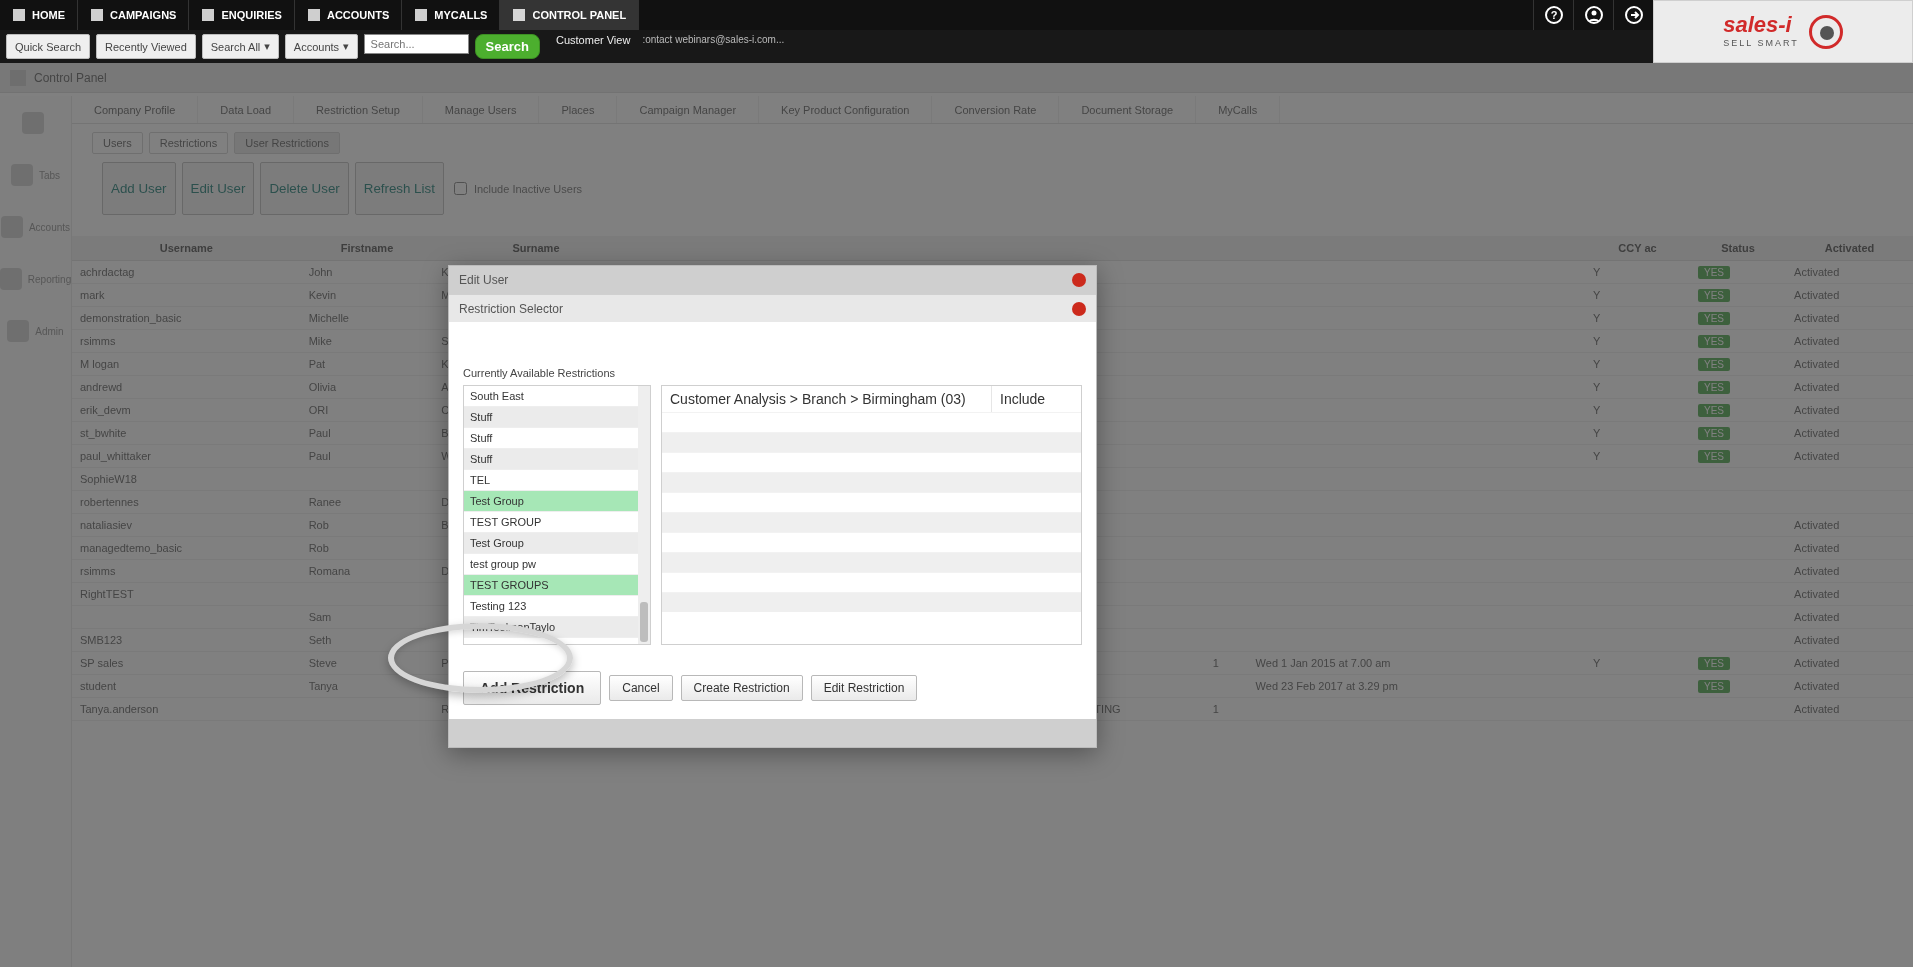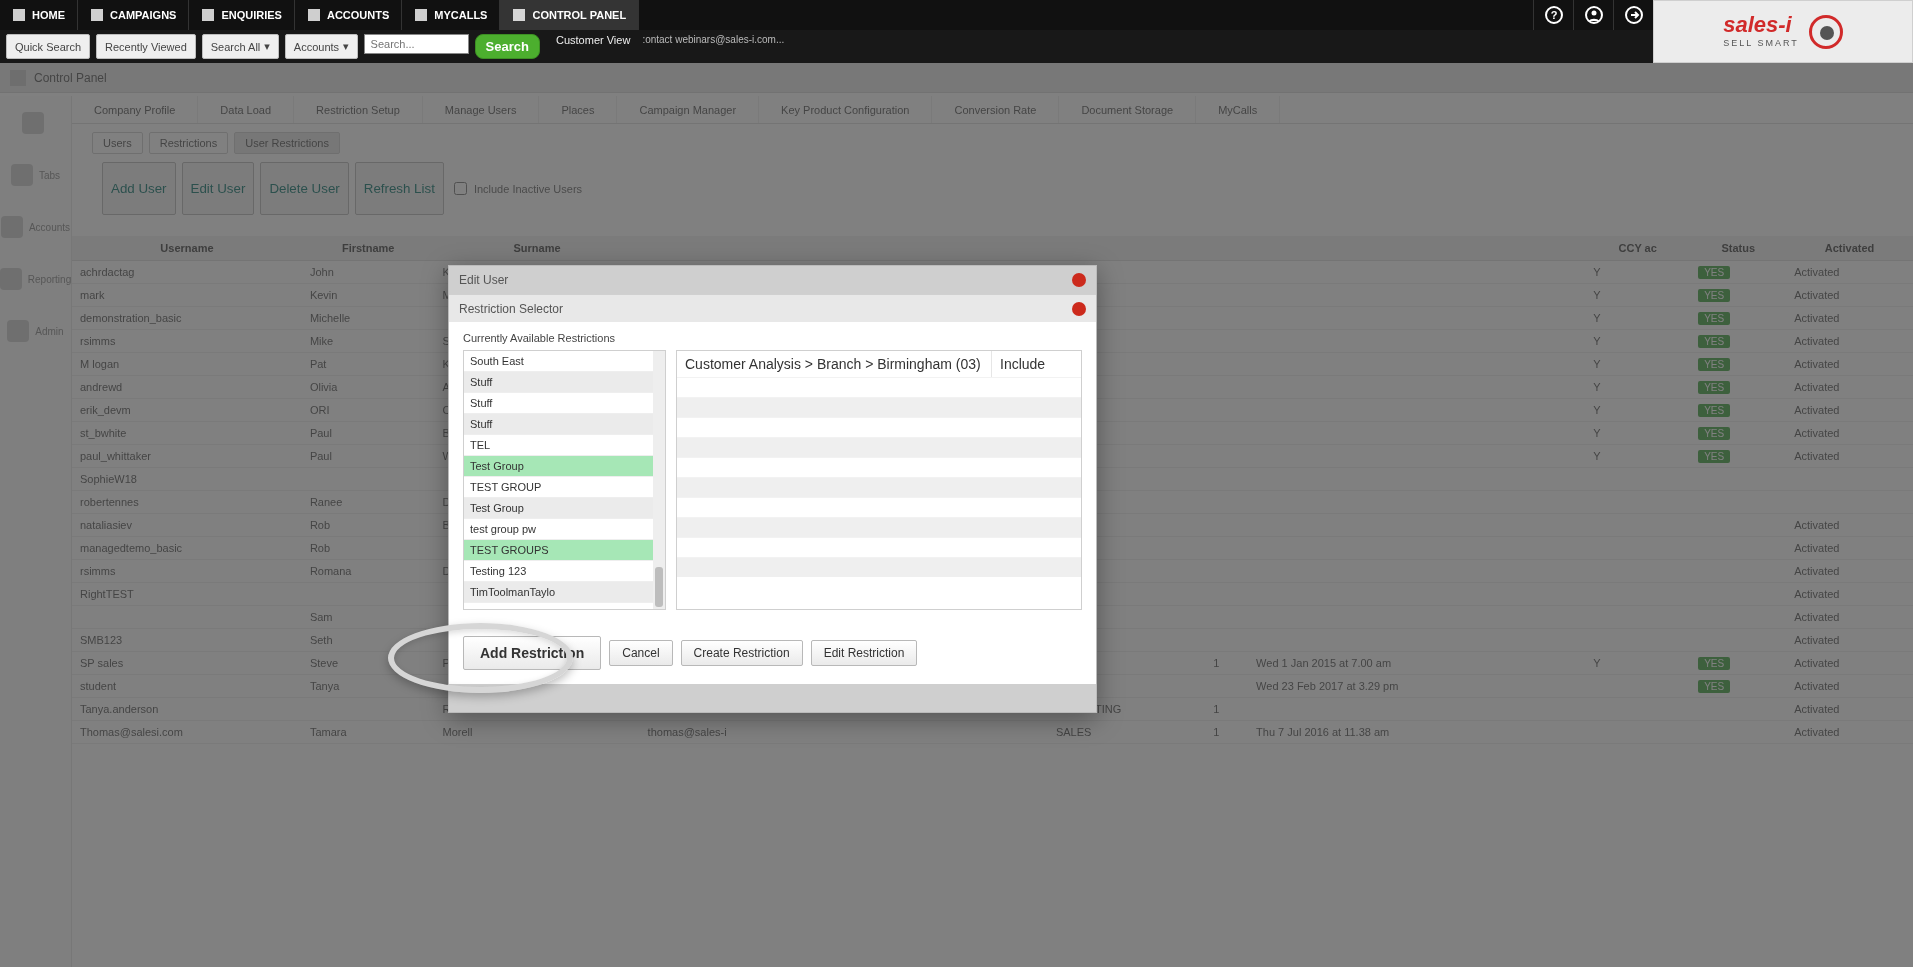--- a/index.html
+++ b/index.html
@@ -39,24 +39,24 @@
   .grid{position:absolute;left:0;right:0;top:140px;bottom:0;overflow:hidden;font-size:11px;}
   table.datagrid{width:100%;border-collapse:collapse;}
   table.datagrid th{background:#f0f0f0;border-bottom:1px solid #ddd;text-align:center;padding:6px 8px;font-weight:bold;color:#444;}
   table.datagrid td{border-bottom:1px solid #eee;padding:5px 8px;color:#555;}
   .badge{background:#41a341;color:#fff;border-radius:2px;padding:1px 6px;font-size:10px;}
   
   .modal{position:absolute;left:448px;top:202px;width:649px;background:#fff;border:1px solid #bbb;box-shadow:0 6px 24px rgba(0,0,0,0.35);z-index:10;font-size:12px;}
   .modal .titlebar{background:#cfcfcf;height:28px;display:flex;align-items:center;padding:0 10px;justify-content:space-between;color:#555;}
   .modal .titlebar.inner{background:#e8e8e8;height:28px;border-top:1px solid #d0d0d0;}
   .reddot{width:14px;height:14px;border-radius:50%;background:#cc2a1c;cursor:pointer;}
-  .modal .body{padding:10px 14px 14px 14px;}
+  .modal .body{padding:10px 14px 14px 14px;margin-top:35px;}
   .avail{color:#444;font-size:11px;margin-bottom:6px;}
   .two-pane{display:flex;gap:10px;}
-  .listbox{width:203px;height:260px;border:1px solid #cfcfcf;background:#fff;position:relative;overflow:hidden;}
+  .listbox{width:188px;height:260px;border:1px solid #cfcfcf;background:#fff;position:relative;overflow:hidden;}
   .listbox .item{padding:4px 6px;border-bottom:1px solid #eee;font-size:11px;cursor:pointer;}
   .listbox .item.odd{background:#ebebeb;}
   .listbox .item.sel{background:#a6e7b6;}
   .listbox .scroll{position:absolute;right:0;top:0;width:12px;height:100%;background:#eee;}
   .listbox .scroll .thumb{position:absolute;left:2px;right:2px;top:216px;height:40px;background:#bdbdbd;border-radius:3px;}
   .rightgrid{flex:1;border:1px solid #cfcfcf;height:260px;overflow:hidden;}
   .rightgrid .hdr{display:flex;background:#f2f2f2;border-bottom:1px solid #ddd;font-weight:bold;font-size:11px;}
   .rightgrid .hdr div{padding:6px 8px;}
   .rightgrid .row{display:flex;font-size:14px;}
   .rightgrid .row div{padding:5px 8px;}
@@ -519,34 +519,20 @@
             </tr>
             <tr>
               <td>Tanya.anderson</td>
               <td></td>
               <td>Rivers</td>
               <td></td>
               <td></td>
               <td>MARKETING</td>
               <td>1</td>
               <td></td>
-              <td></td>
-              <td></td>
-              <td></td>
-              <td>Activated</td>
-            </tr>
-            <tr>
-              <td>Thomas@salesi.com</td>
-              <td>Tamara</td>
-              <td>Morell</td>
-              <td>thomas@sales-i</td>
-              <td></td>
-              <td>SALES</td>
-              <td>1</td>
-              <td>Thu 7 Jul 2016 at 11.38 am</td>
               <td></td>
               <td></td>
               <td></td>
               <td>Activated</td>
             </tr>
           </tbody>
         </table>
     </div>
   </div>
 

